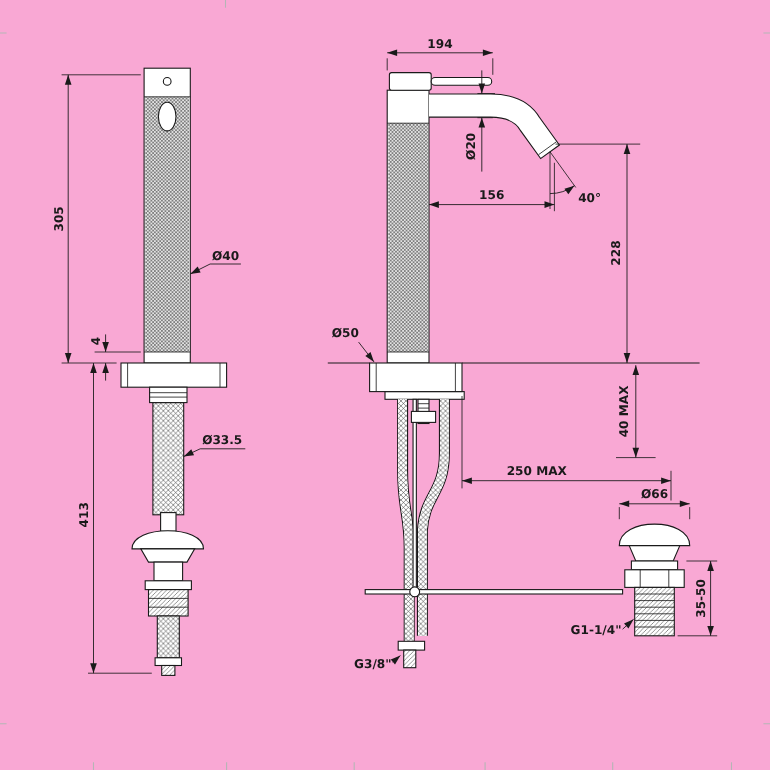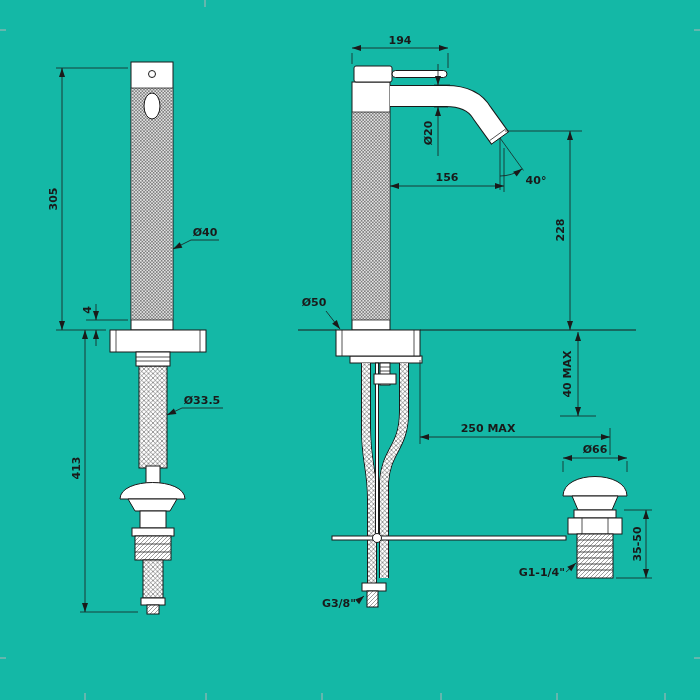--- a/index.html
+++ b/index.html
@@ -1,16 +1,16 @@
 <!DOCTYPE html>
 <html><head>
 <meta charset="utf-8">
 <style>
   html,body{margin:0;padding:0;background:#fff;}
-  #page{position:relative;width:700px;height:700px;background:#14b8a6;overflow:hidden;}
+  #page{position:relative;width:700px;height:700px;background:#f9a8d4;overflow:hidden;}
   svg{display:block;}
   text{font-family:"DejaVu Sans","Liberation Sans",sans-serif;font-size:11px;font-weight:bold;fill:#1a1a1a;}
   .ln{stroke:#1a1a1a;stroke-width:1;fill:none;}
   .thin{stroke:#1a1a1a;stroke-width:0.75;fill:none;}
   .dim{stroke:#1a1a1a;stroke-width:0.8;fill:none;}
   .part{stroke:#1a1a1a;stroke-width:1;fill:#fff;}
   .mark{stroke:#b5b5b5;stroke-width:1;fill:none;}
 </style>
 </head>
 <body>

